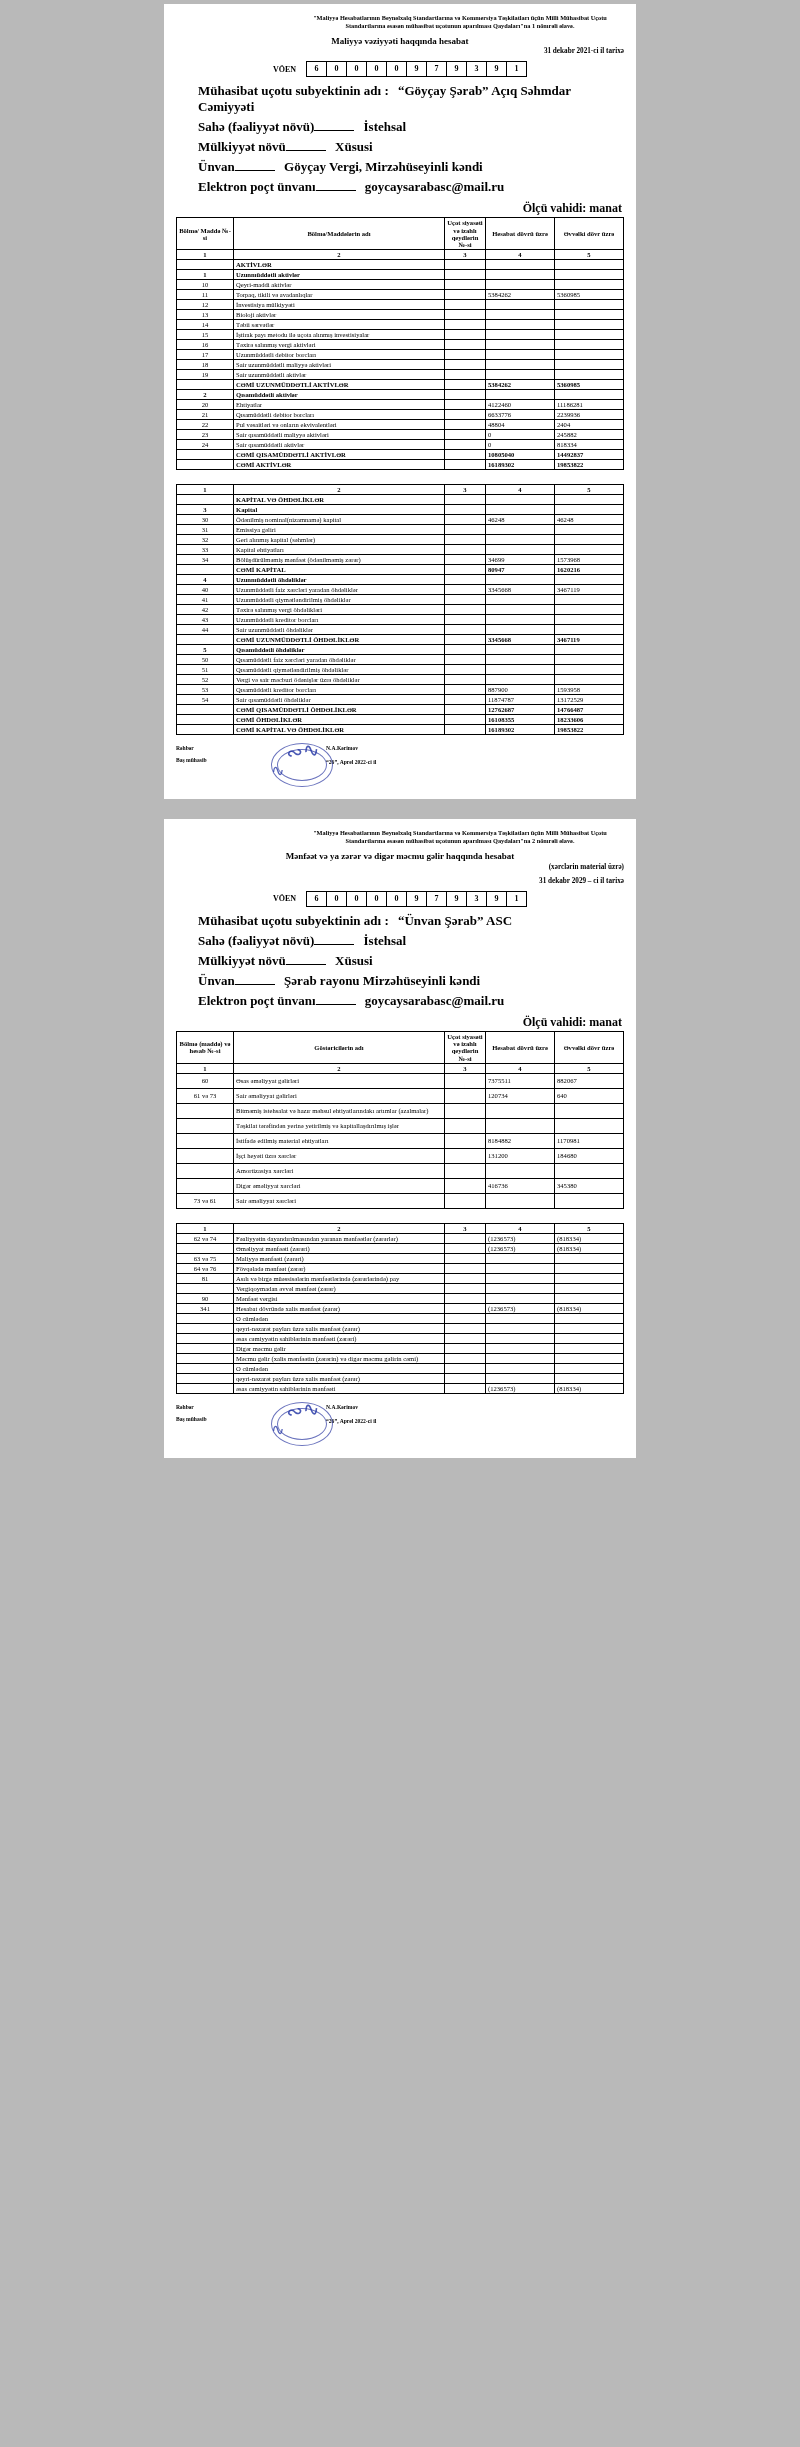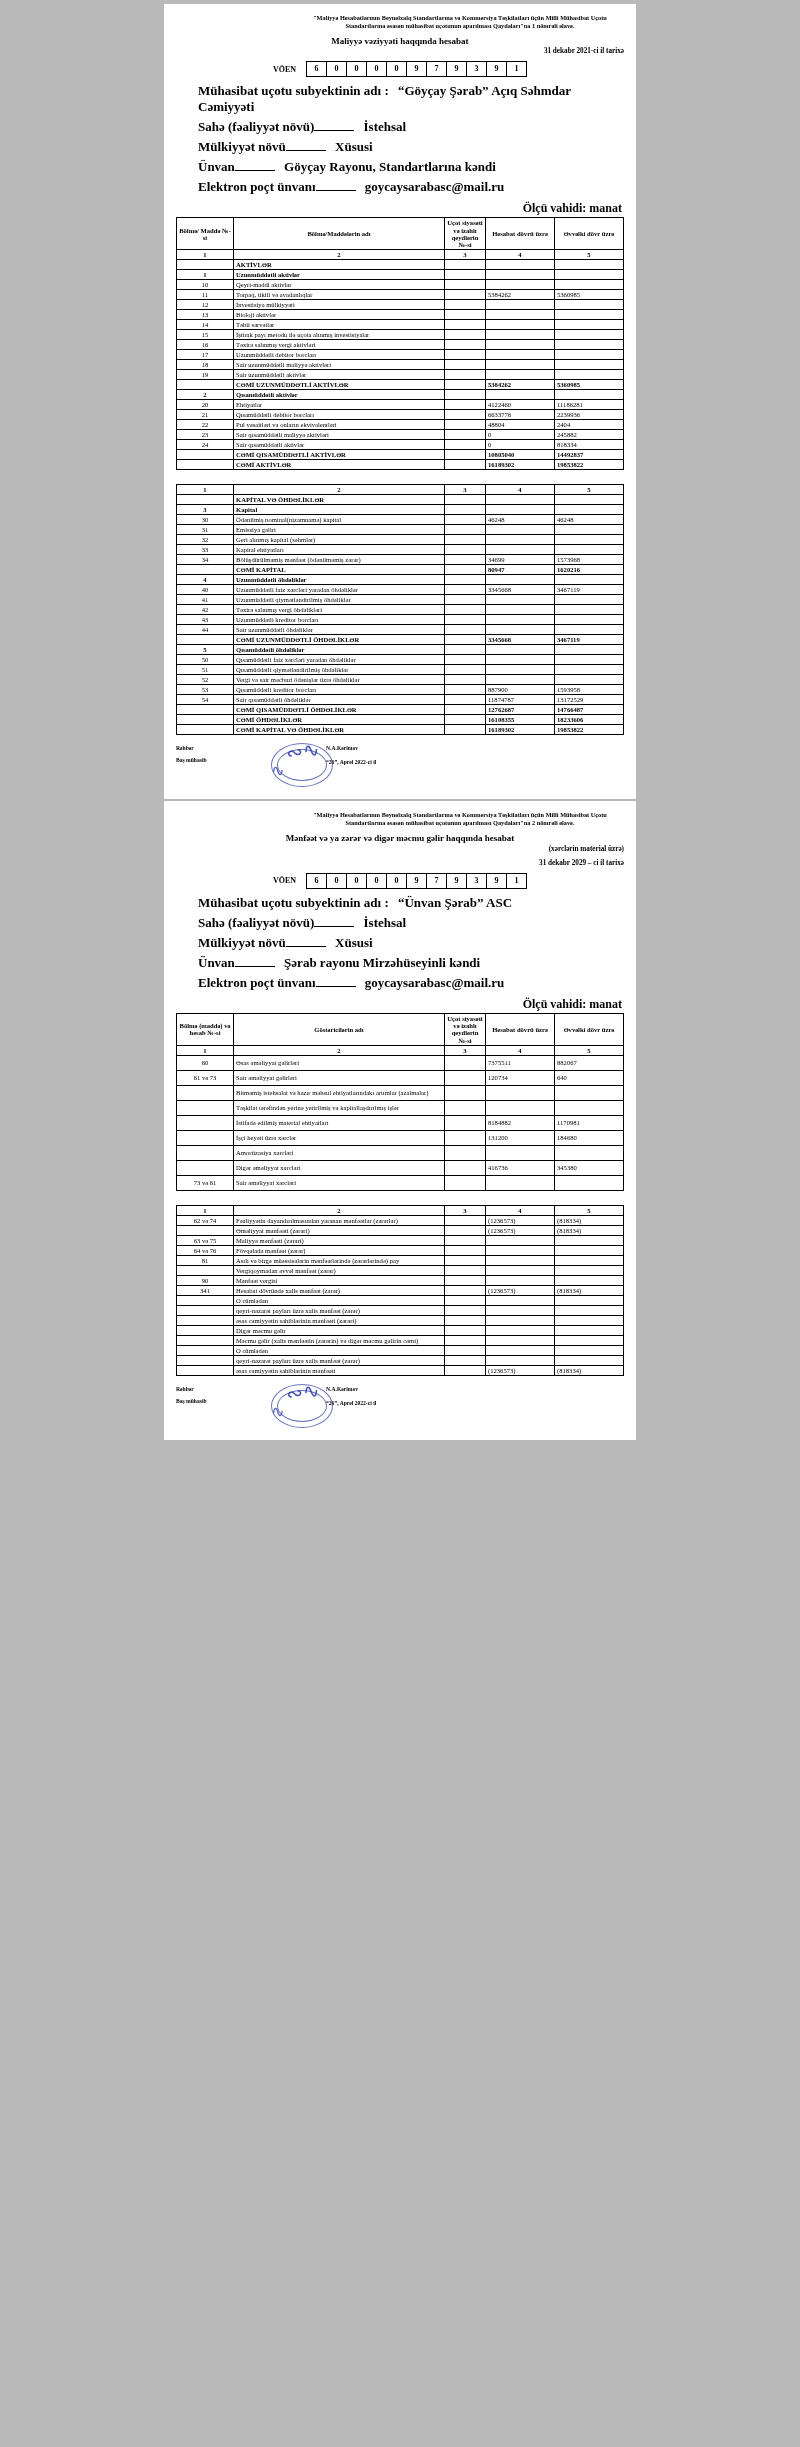--- a/index.html
+++ b/index.html
@@ -1,19 +1,19 @@
 <!DOCTYPE html>
 <html><head>
 <meta charset="utf-8">
 <style>
   html,body{margin:0;padding:0;background:#b9b9b9;}
   body{font-family:"Liberation Serif", serif;color:#000;}
   .page{width:800px;min-height:2447px;background:#b9b9b9;margin:0 auto;position:relative;padding-top:4px;box-sizing:border-box;}
   .sheet{width:472px;margin:0 auto;background:#fff;padding:10px 12px 8px 12px;box-sizing:border-box;}
-  .sheet + .sheet{margin-top:2px;}
+  .sheet + .sheet{margin-top:20px;}
   .hdr-note{font-size:6.3px;font-weight:bold;text-align:center;line-height:1.25;margin-left:120px;margin-bottom:6px;}
   .doc-title{font-size:9px;font-weight:bold;text-align:center;margin-top:6px;line-height:1.3;}
   .doc-sub{font-size:7.2px;font-weight:bold;text-align:right;margin-bottom:6px;}
   .voen-row{display:flex;align-items:center;justify-content:center;margin:4px 0 6px 0;}
   .voen-lbl{font-size:8px;font-weight:bold;margin-right:10px;}
   .voen-boxes{display:flex;}
   .voen-boxes span{display:block;width:19px;height:14px;border:1px solid #000;border-right:none;font-size:8px;text-align:center;line-height:14px;font-weight:bold;}
   .voen-boxes span:last-child{border-right:1px solid #000;}
   .fld{font-size:13px;font-weight:bold;margin:4px 0 0 22px;}
   .fld .val{font-weight:bold;margin-left:6px;}
@@ -77,21 +77,21 @@
     <div class="fld">
       <span>Sahə (fəaliyyət növü)</span><span class="u"></span>
       <span class="val">İstehsal</span>
     </div>
     <div class="fld">
       <span>Mülkiyyət növü</span><span class="u"></span>
       <span class="val">Xüsusi</span>
     </div>
     <div class="fld">
       <span>Ünvan</span><span class="u"></span>
-      <span class="val">Göyçay Rayonu, Standartlarına kəndi</span>
+      <span class="val">Göyçay Vergi, Mirzəhüseyinli kəndi</span>
     </div>
     <div class="fld">
       <span>Elektron poçt ünvanı</span><span class="u"></span>
       <span class="val">goycaysarabasc@mail.ru</span>
     </div>
 
     <div class="unit">Ölçü vahidi: manat</div>
 
     <table class="t">
       <tbody>

